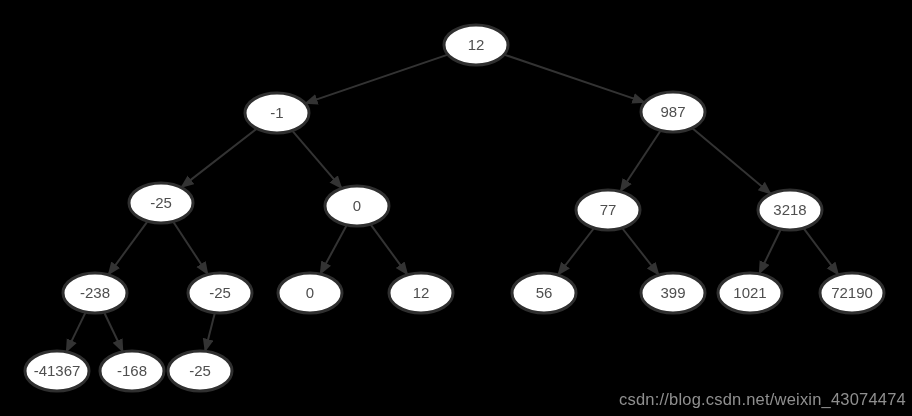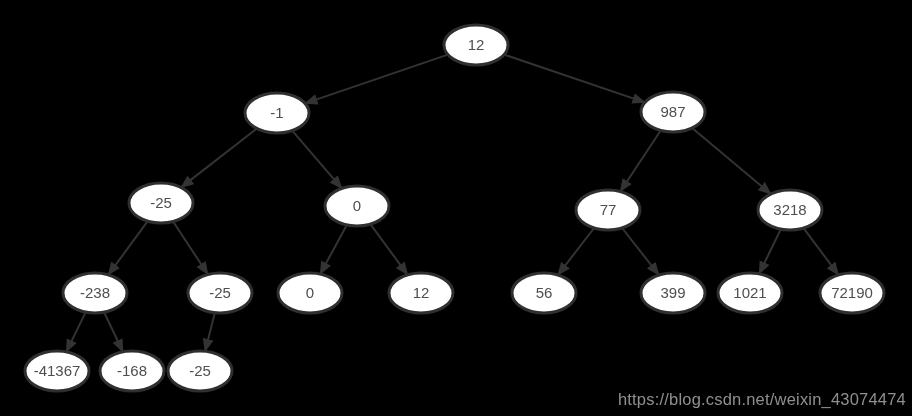--- a/index.html
+++ b/index.html
@@ -143,14 +143,14 @@
           <ellipse cx="132" cy="371" rx="32" ry="20" class="tree-node-ellipse" fill="#ffffff" stroke="#2f2f2f"></ellipse>
           <text x="132" y="376" class="tree-node-label" fill="#4f4f4f">-168</text>
         </g>
         <g>
           <ellipse cx="200" cy="371" rx="32" ry="20" class="tree-node-ellipse" fill="#ffffff" stroke="#2f2f2f"></ellipse>
           <text x="200" y="376" class="tree-node-label" fill="#4f4f4f">-25</text>
         </g>
       </g>
   </svg>
 
-  <div class="watermark" style="color: rgb(143, 143, 143);">https://blog.csdn.net/weixin_43074474</div>
+  <div class="watermark" style="color: rgb(143, 143, 143);">csdn://blog.csdn.net/weixin_43074474</div>
 </div>
 
 </body></html>

